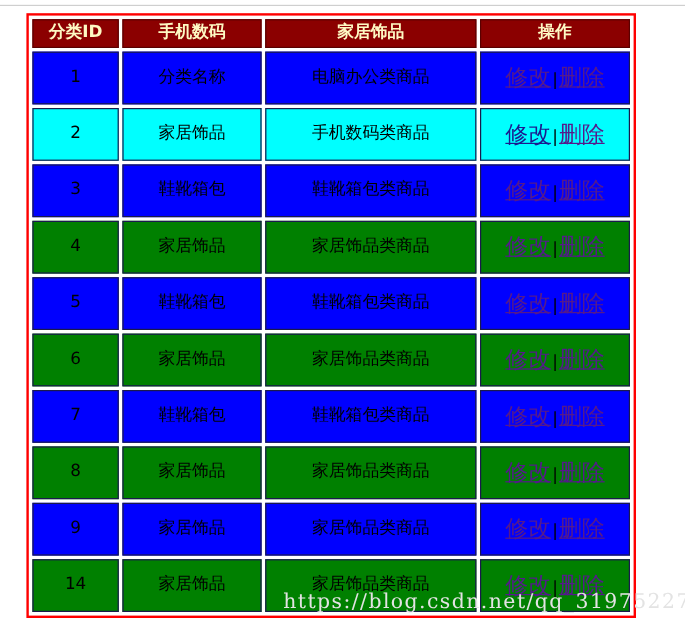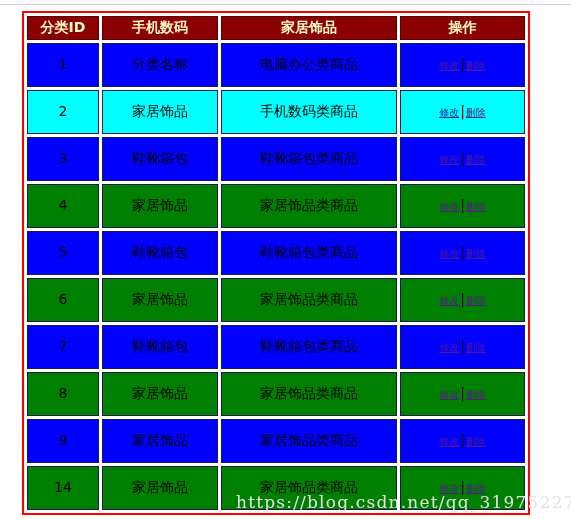--- a/index.html
+++ b/index.html
@@ -62,21 +62,21 @@
   col.c-name  { width: 116px; }
   col.c-desc  { width: 176px; }
   col.c-ops   { width: 125px; }
 
   tr.row-blue  td { background: #0000ff; }
   tr.row-cyan  td { background: #00ffff; }
   tr.row-green td { background: #008000; }
 
   .ops a {
     color: #551a8b;
-    font-size: 10px;
+    font-size: 19px;
   }
   .ops .sep {
     color: #000000;
     text-decoration: none;
     padding: 0 1px;
   }
   tr.row-cyan .ops a.edit { color: #1b1b8f; }
 
   #watermark {
     position: absolute;

